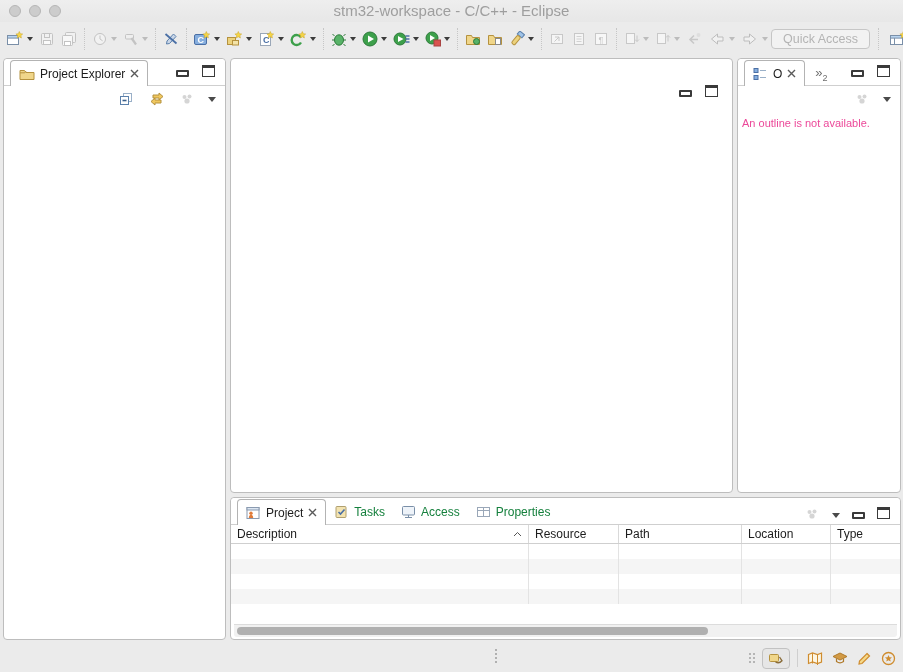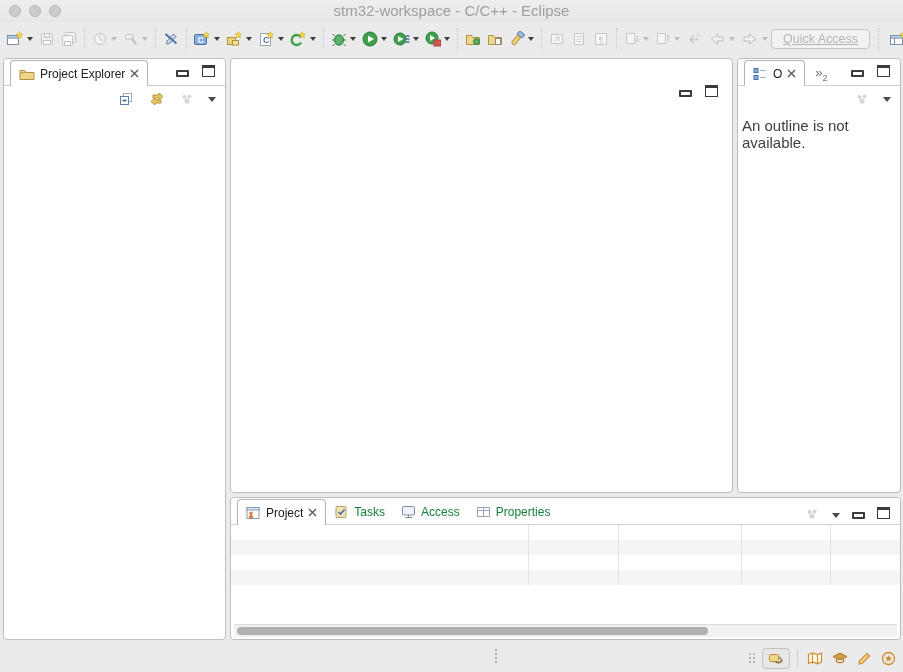--- a/index.html
+++ b/index.html
@@ -17,21 +17,21 @@
   .traffic{position:absolute;left:9px;top:5px;display:flex;gap:8px;}
   .light{width:12px;height:12px;border-radius:50%;background:#cccccc;border:1px solid #b6b6b6;box-sizing:border-box;}
   .wintitle{position:absolute;left:0;right:0;top:0;height:22px;line-height:22px;text-align:center;color:#9e9e9e;font-size:15px;}
 
   
   .toolbar{position:absolute;left:0;top:22px;right:0;height:34px;display:flex;align-items:center;padding:0 4px;overflow:hidden;}
   .tbtn{display:flex;align-items:center;gap:2px;padding:2px 2px;background:transparent;border:none;margin:0 1px;}
   .caret{width:0;height:0;border-left:3px solid transparent;border-right:3px solid transparent;border-top:4px solid #3c3c3c;margin-left:1px;}
   .caret.dis{border-top-color:#bcbcbc;}
   .tsep{width:1px;height:22px;border-left:1px dotted #c6c6c6;margin:0 4px;}
-  .quick-access{margin-left:auto;border:1px solid #c6c6c6;border-radius:4px;background:#f2f2f2;color:#b4b4b4;font-size:12.5px;padding:2px 11px;white-space:nowrap;text-decoration:underline;}
+  .quick-access{margin-left:auto;border:1px solid #c6c6c6;border-radius:4px;background:#f2f2f2;color:#b4b4b4;font-size:12.5px;padding:2px 11px;white-space:nowrap;}
   .persp{display:flex;align-items:center;padding:3px;border:1px solid transparent;border-radius:3px;background:transparent;margin-left:3px;}
 
   
   .panel{position:absolute;background:#ffffff;border:1px solid #bdbdbd;border-radius:4px;box-sizing:border-box;}
   #project-explorer{left:3px;top:58px;width:223px;height:582px;}
   #editor-area{left:230px;top:58px;width:503px;height:435px;}
   #outline-view{left:737px;top:58px;width:164px;height:435px;}
   #problems-view{left:230px;top:497px;width:671px;height:143px;}
 
   .tabrow{height:26px;display:flex;align-items:flex-end;border-bottom:1px solid #cfcfcf;padding-left:6px;position:relative;border-radius:4px 4px 0 0;background:#fff;}
@@ -39,21 +39,21 @@
   .tab.active{border:1px solid #b3b3b3;border-bottom:none;border-radius:4px 4px 0 0;background:#fff;color:#1c1c1c;margin-bottom:-1px;height:26px;box-sizing:border-box;text-align:center;}
   .closex{display:flex;align-items:center;padding:0;background:none;border:none;}
   .winbtns{position:absolute;right:10px;top:6px;display:flex;gap:13px;align-items:center;}
   .minbtn{width:13px;height:7px;border:2px solid #3a3a3a;box-sizing:border-box;border-radius:1px;margin-top:4px;background:none;padding:0;}
   .maxbtn{width:13px;height:12px;border:1.5px solid #3a3a3a;border-top:3.5px solid #3a3a3a;box-sizing:border-box;background:none;padding:0;}
   .viewbar{height:26px;display:flex;justify-content:flex-end;align-items:center;gap:13px;padding-right:9px;}
   .menu-tri{width:0;height:0;border-left:4.5px solid transparent;border-right:4.5px solid transparent;border-top:5px solid #4a4a4a;background:none;padding:0;border-bottom:none;}
   .more-tabs{color:#6f6f6f;font-size:13px;margin-left:10px;align-self:center;margin-top:4px;}
   .more-tabs sub{font-size:9px;}
 
-  .outline-msg{padding:5px 4px 0 4px;font-size:15px;color:#404040;}
+  .outline-msg{padding:5px 4px 0 4px;font-size:11px;color:#ec4899;}
 
   
   .items-line{height:17px;line-height:17px;padding-left:7px;border-bottom:1px solid #b9b9b9;font-size:12px;color:#1c1c1c;}
   .phead{display:flex;height:18px;border-bottom:1px solid #cfcfcf;font-size:12px;color:#1c1c1c;}
   .hc{display:flex;align-items:center;padding:0 6px;border-right:1px solid #d9d9d9;box-sizing:border-box;}
   .hc:last-child{border-right:none;flex:1;}
   .c-desc{width:298px;justify-content:space-between;}
   .c-res{width:90px;}
   .c-path{width:123px;}
   .c-loc{width:89px;}
@@ -531,20 +531,42 @@
             </g>
           </svg>
         </button>
       <button class="menu-tri" style="margin-top:5px;"></button>
       <button class="minbtn"></button>
       <button class="maxbtn"></button>
     </div>
   </div>
 
 
+  <div class="phead">
+    <div class="hc c-desc">
+      <span>Description</span>
+      <span>
+          <svg width="9" height="6">
+            <path d="M1 5l3.5-3.5L8 5" stroke="#555" fill="none"></path>
+          </svg>
+        </span>
+    </div>
+    <div class="hc c-res">
+        <span>Resource</span>
+      </div>
+    <div class="hc c-path">
+        <span>Path</span>
+      </div>
+    <div class="hc c-loc">
+        <span>Location</span>
+      </div>
+    <div class="hc">
+        <span>Type</span>
+      </div>
+  </div>
 
   <div>
     <div class="prow">
         <div class="c c-desc"></div>
         <div class="c c-res"></div>
         <div class="c c-path"></div>
         <div class="c c-loc"></div>
         <div class="c"></div>
       </div>
     <div class="prow alt">

